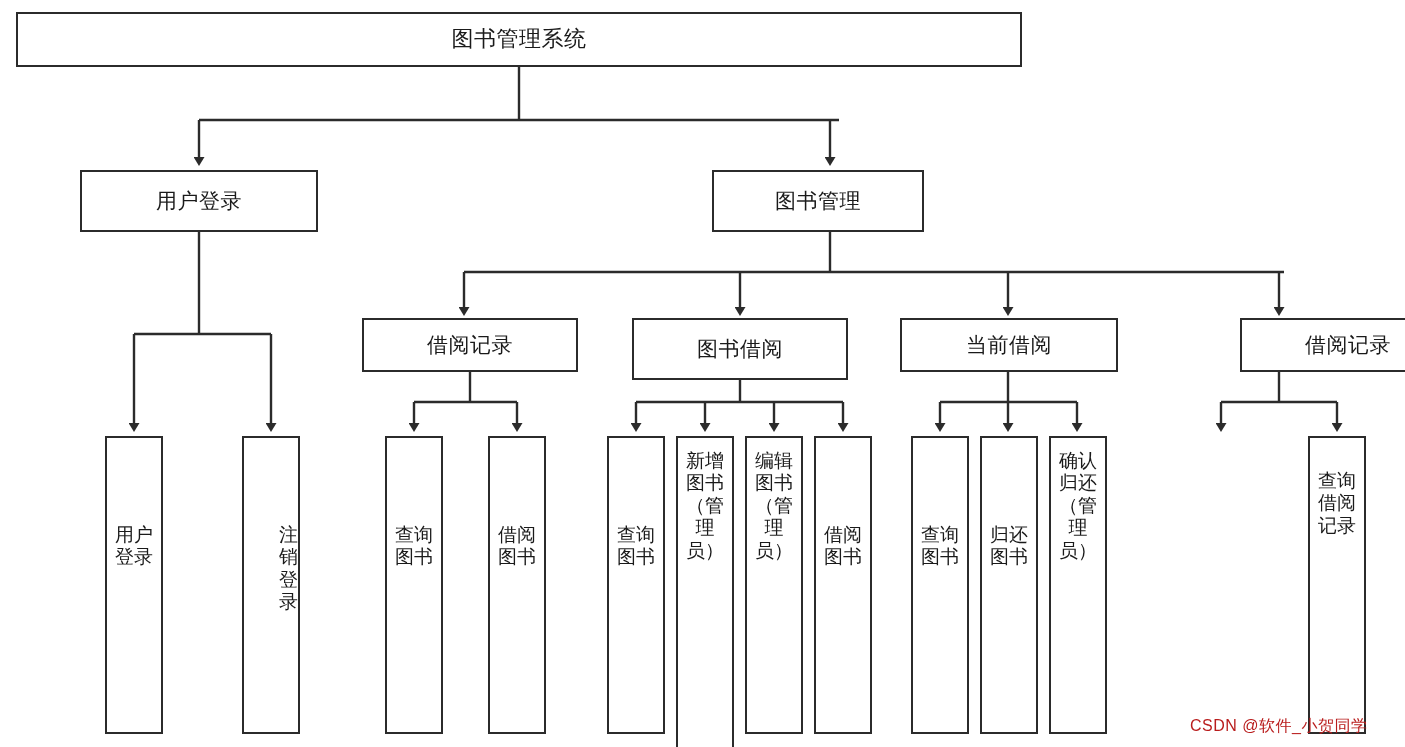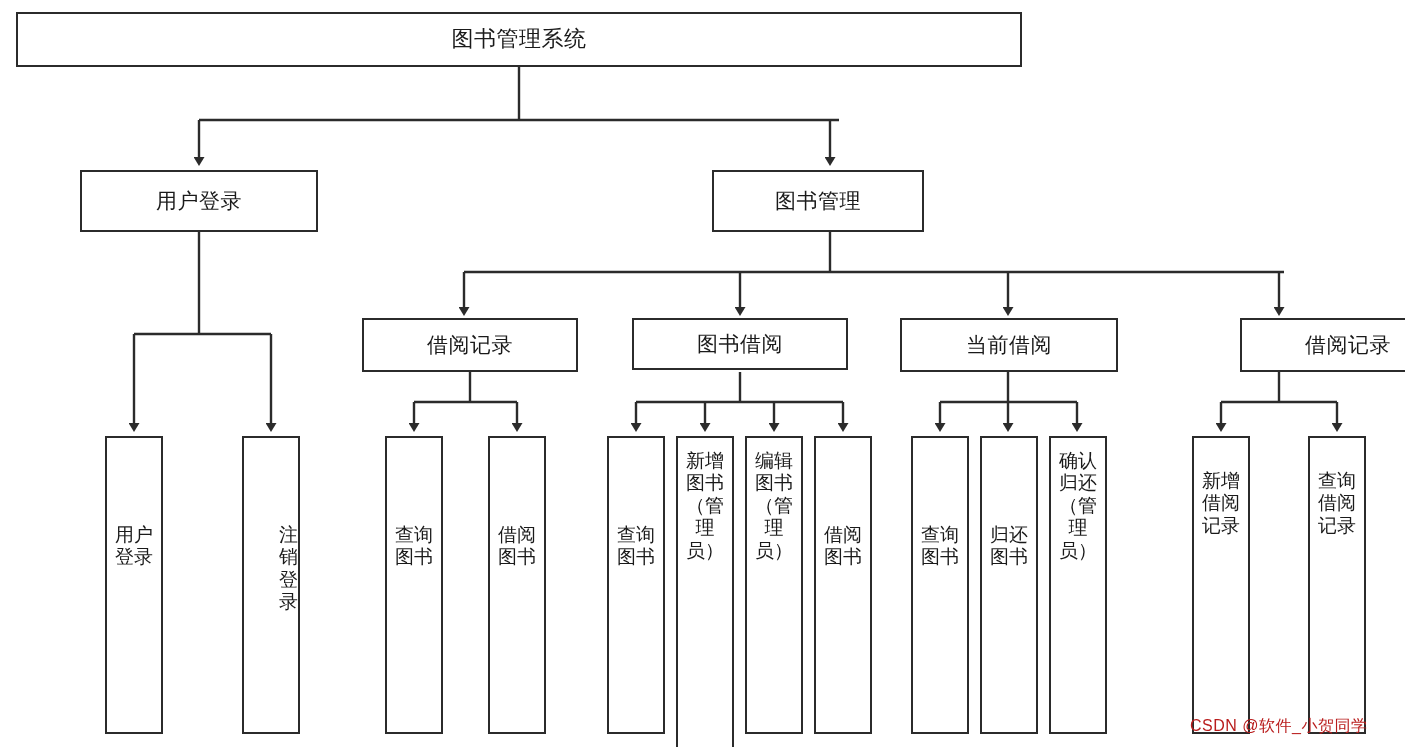--- a/index.html
+++ b/index.html
@@ -133,21 +133,21 @@
   <div class="node node-h" style="left:80px; top:170px; width:238px; height:62px;">
     <span>用户登录</span>
   </div>
   <div class="node node-h" style="left:712px; top:170px; width:212px; height:62px;">
     <span>图书管理</span>
   </div>
 
   <div class="node node-h" style="left:362px; top:318px; width:216px; height:54px;">
     <span>借阅记录</span>
   </div>
-  <div class="node node-h" style="left:632px; top:318px; width:216px; height:52px;">
+  <div class="node node-h" style="left:632px; top:318px; width:216px; height:62px;">
     <span>图书借阅</span>
   </div>
   <div class="node node-h" style="left:900px; top:318px; width:218px; height:54px;">
     <span>当前借阅</span>
   </div>
   <div class="node node-h" style="left:1240px; top:318px; width:216px; height:54px;">
     <span>借阅记录</span>
   </div>
 
   <div class="node node-v pad-top-1" style="left:105px; top:436px; width:58px; height:298px;">
@@ -180,22 +180,19 @@
   <div class="node node-v pad-top-1" style="left:911px; top:436px; width:58px; height:298px;">
     <span class="vlabel">查询图书</span>
   </div>
   <div class="node node-v pad-top-1" style="left:980px; top:436px; width:58px; height:298px;">
     <span class="vlabel">归还图书</span>
   </div>
   <div class="node node-v pad-top-3" style="left:1049px; top:436px; width:58px; height:298px;">
     <span class="vlabel">确认归还（管理员）</span>
   </div>
 
-  <div class="node node-v pad-top-4" style="left:1192px; top:436px; width:58px; height:298px;">
-    <span class="vlabel">新增借阅记录</span>
-  </div>
   <div class="node node-v pad-top-4" style="left:1308px; top:436px; width:58px; height:298px;justify-content:center;">
     <span class="vlabel">查询借阅记录</span>
   </div>
 
   <div class="watermark" style="left:1190px; top:716px;">CSDN @软件_小贺同学</div>
 
 </div>
 
 </body></html>

